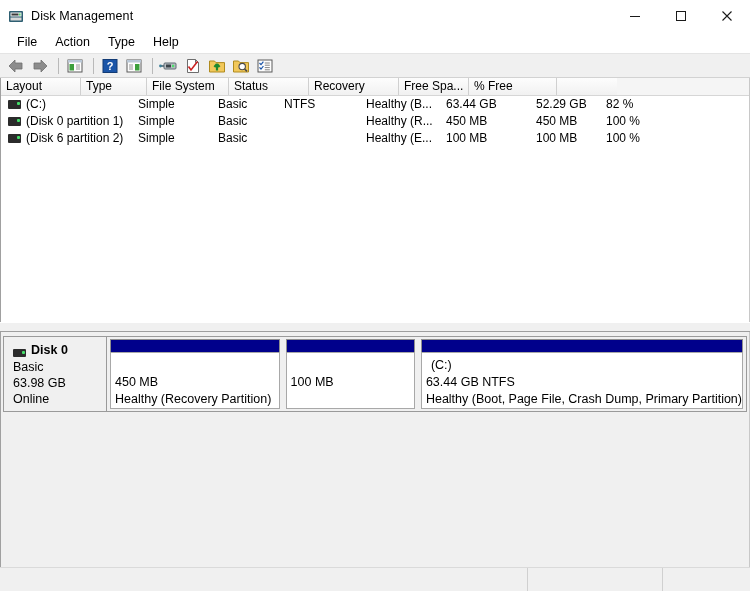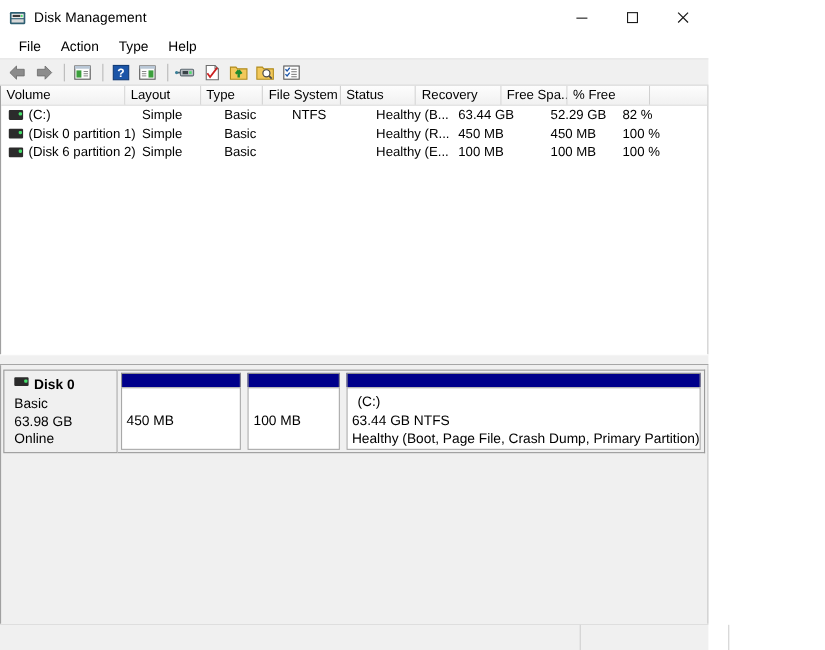--- a/index.html
+++ b/index.html
@@ -10,21 +10,21 @@
   body {
     width: 750px;
     height: 591px;
     font-family: "Liberation Sans", sans-serif;
     font-size: 12px;
     color: #000000;
     overflow: hidden;
     position: relative;
   }
   .app {
-    width: 644px;
+    width: 750px;
     height: 591px;
     display: flex;
     flex-direction: column;
     background: #ffffff;
     position: relative;
   }
 
   
   .titlebar {
     height: 31px;
@@ -212,21 +212,21 @@
   .disk-info {
     width: 104px;
     flex: none;
     box-sizing: border-box;
     border: 1px solid #9a9a9a;
     background: #f0f0f0;
     padding: 6px 0 0 9px;
   }
   .disk-title {
     display: flex;
-    align-items: flex-start;
+    align-items: flex-end;
     font-weight: bold;
     font-size: 12.5px;
     margin-bottom: 2px;
   }
   .disk-title .drv {
     width: 13px;
     height: 8px;
     margin-right: 5px;
   }
   .disk-line {
@@ -448,21 +448,20 @@
         <path d="M3.5 5 L5 6.6 L7.4 3.6" stroke="#1b55a8" stroke-width="1.2" fill="none"></path>
         <path d="M3.5 9.4 L5 11 L7.4 8" stroke="#1b55a8" stroke-width="1.2" fill="none"></path>
         <path d="M8.8 5 h5 M8.8 7.2 h5 M8.8 9.6 h5 M8.8 11.8 h5" stroke="#777" stroke-width="0.9"></path>
       </svg>
     </div>
   </div>
 
   <div class="list-wrap">
 
     <div class="hdr-row">
-      <div class="hdr-cell" style="width:132px">Volume</div>
       <div class="hdr-cell" style="width:80px">Layout</div>
       <div class="hdr-cell" style="width:66px">Type</div>
       <div class="hdr-cell" style="width:82px">File System</div>
       <div class="hdr-cell" style="width:80px">Status</div>
       <div class="hdr-cell" style="width:90px">Recovery</div>
       <div class="hdr-cell" style="width:70px">Free Spa...</div>
       <div class="hdr-cell" style="width:88px">% Free</div>
       <div class="hdr-cell last" style="width:60px"></div>
     </div>
 
@@ -525,20 +524,21 @@
         <div class="disk-line">Online</div>
       </div>
 
       <div class="parts">
 
         <div class="part" style="flex:177 1 0">
           <div class="part-bar" style="background:#00008B"></div>
           <div class="part-body">
             <div class="part-line label spacer">&nbsp;</div>
             <div class="part-line">450 MB</div>
+            <div class="part-line">Healthy (Recovery Partition)</div>
           </div>
         </div>
 
         <div class="part" style="flex:135 1 0">
           <div class="part-bar" style="background:#00008B"></div>
           <div class="part-body">
             <div class="part-line label spacer">&nbsp;</div>
             <div class="part-line">100 MB</div>
           </div>
         </div>

